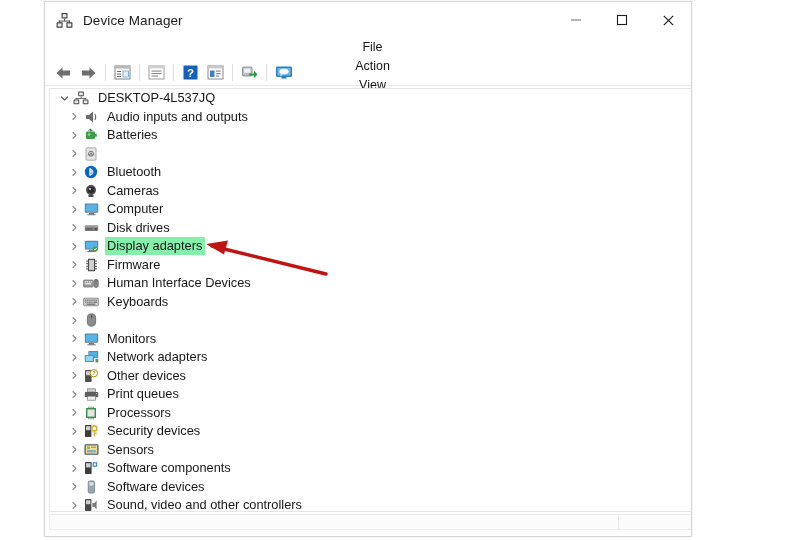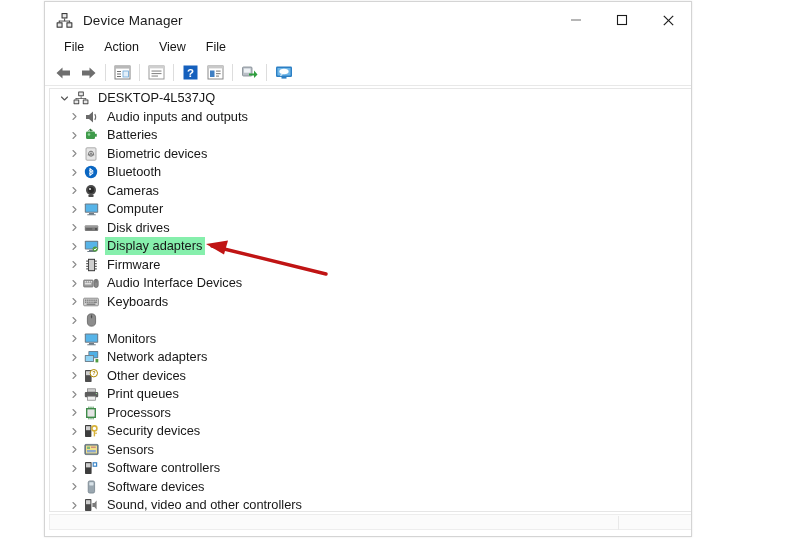--- a/index.html
+++ b/index.html
@@ -62,23 +62,24 @@
     display: flex;
     align-items: center;
     justify-content: center;
   }
   .winbtn svg { display: block; }
 
   
   #menubar {
     height: 22px;
     display: flex;
-    align-items: flex-start;
+    align-items: center;
     padding-left: 9px;
     background: #ffffff;
+    flex-direction: column;
   }
   .menuitem {
     font-size: 12.5px;
     color: #151515;
     padding: 2px 10px 3px 10px;
     white-space: nowrap;
   }
 
   
   #toolbar {
@@ -390,21 +391,20 @@
             </svg>
         </span>
         <span class="ico">
           <svg width="14" height="14" viewBox="0 0 14 14">
             <rect x="2" y="0.8" width="10" height="12.4" rx="1" fill="#e6e6e6" stroke="#9a9a9a" stroke-width="0.8"></rect>
             <path d="M4.3 8.5 Q4.3 4.2 7 4.2 Q9.7 4.2 9.7 8.5" fill="none" stroke="#5f5f5f" stroke-width="0.9"></path>
             <path d="M5.6 9.2 Q5.6 5.8 7 5.8 Q8.4 5.8 8.4 9.2" fill="none" stroke="#5f5f5f" stroke-width="0.9"></path>
             <path d="M7 7.2 L7 10" fill="none" stroke="#5f5f5f" stroke-width="0.9"></path>
           </svg>
         </span>
-        <span class="lbl">Biometric devices</span>
       </div>
 
       <div class="row child">
         <span class="chev">
           <svg width="9" height="9" viewBox="0 0 9 9">
               <path d="M3 1.5 L6 4.5 L3 7.5" fill="none" stroke="#8b8b8b" stroke-width="1.1" stroke-linecap="round" stroke-linejoin="round"></path>
             </svg>
         </span>
         <span class="ico">
           <svg width="14" height="14" viewBox="0 0 14 14">
@@ -519,21 +519,21 @@
             <rect x="0.6" y="3" width="9.5" height="7" rx="0.8" fill="#9a9a9a" stroke="#6a6a6a" stroke-width="0.7"></rect>
             <rect x="1.8" y="4.2" width="1.3" height="1.2" fill="#efefef"></rect>
             <rect x="3.8" y="4.2" width="1.3" height="1.2" fill="#efefef"></rect>
             <rect x="5.8" y="4.2" width="1.3" height="1.2" fill="#efefef"></rect>
             <rect x="7.8" y="4.2" width="1.3" height="1.2" fill="#efefef"></rect>
             <rect x="1.8" y="6.2" width="6.5" height="1.2" fill="#efefef"></rect>
             <rect x="11" y="2.3" width="4.2" height="8.2" rx="2.1" fill="#8a8a8a" stroke="#5e5e5e" stroke-width="0.7"></rect>
             <line x1="13.1" y1="2.8" x2="13.1" y2="5.6" stroke="#5e5e5e" stroke-width="0.7"></line>
           </svg>
         </span>
-        <span class="lbl">Audio Interface Devices</span>
+        <span class="lbl">Human Interface Devices</span>
       </div>
 
       <div class="row child">
         <span class="chev">
           <svg width="9" height="9" viewBox="0 0 9 9">
               <path d="M3 1.5 L6 4.5 L3 7.5" fill="none" stroke="#8b8b8b" stroke-width="1.1" stroke-linecap="round" stroke-linejoin="round"></path>
             </svg>
         </span>
         <span class="ico">
           <svg width="16" height="12" viewBox="0 0 16 12">
@@ -703,21 +703,21 @@
             </svg>
         </span>
         <span class="ico">
           <svg width="14" height="14" viewBox="0 0 14 14">
             <rect x="1" y="1" width="6.6" height="12" rx="0.7" fill="#3d3d3d"></rect>
             <rect x="2" y="2.2" width="4.6" height="4.2" fill="#cfcfcf"></rect>
             <rect x="8.6" y="1.2" width="4.6" height="4.6" fill="#3c86c8"></rect>
             <rect x="9.8" y="2.4" width="2.2" height="2.2" fill="#ffffff"></rect>
           </svg>
         </span>
-        <span class="lbl">Software controllers</span>
+        <span class="lbl">Software components</span>
       </div>
 
       <div class="row child">
         <span class="chev">
           <svg width="9" height="9" viewBox="0 0 9 9">
               <path d="M3 1.5 L6 4.5 L3 7.5" fill="none" stroke="#8b8b8b" stroke-width="1.1" stroke-linecap="round" stroke-linejoin="round"></path>
             </svg>
         </span>
         <span class="ico">
           <svg width="11" height="14" viewBox="0 0 11 14">

